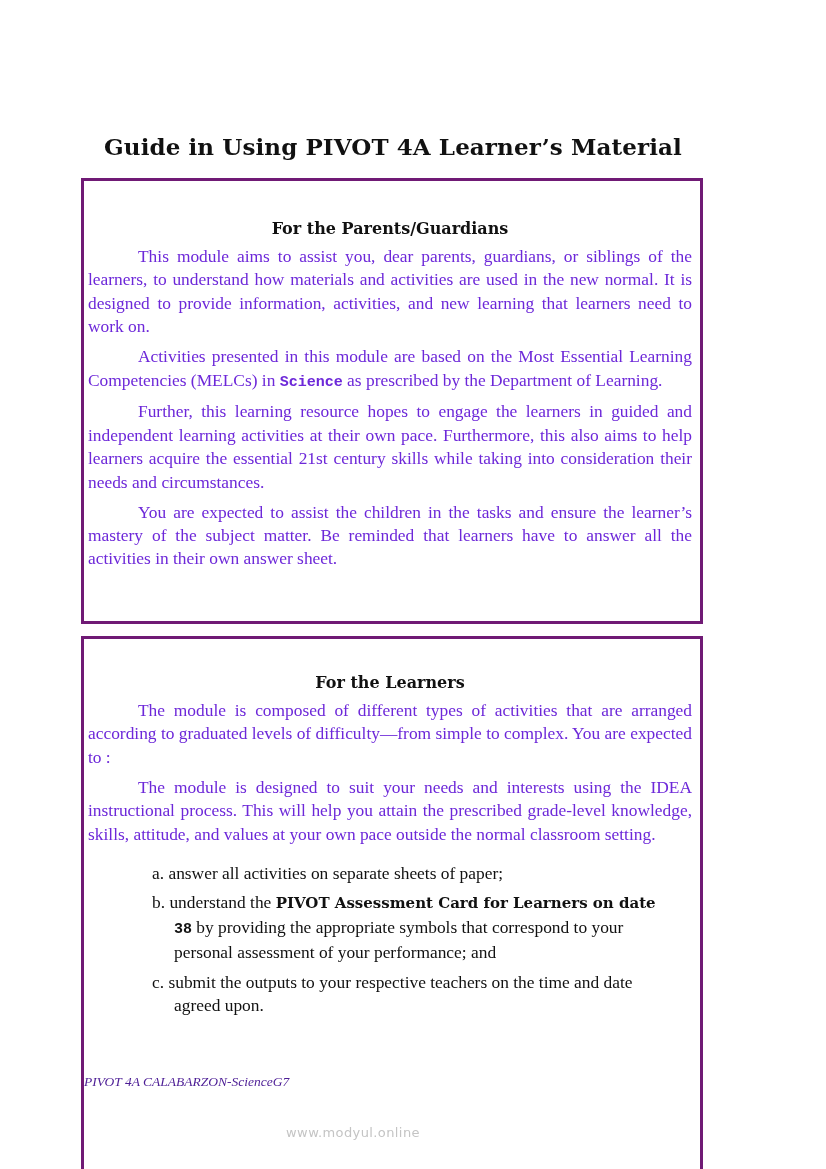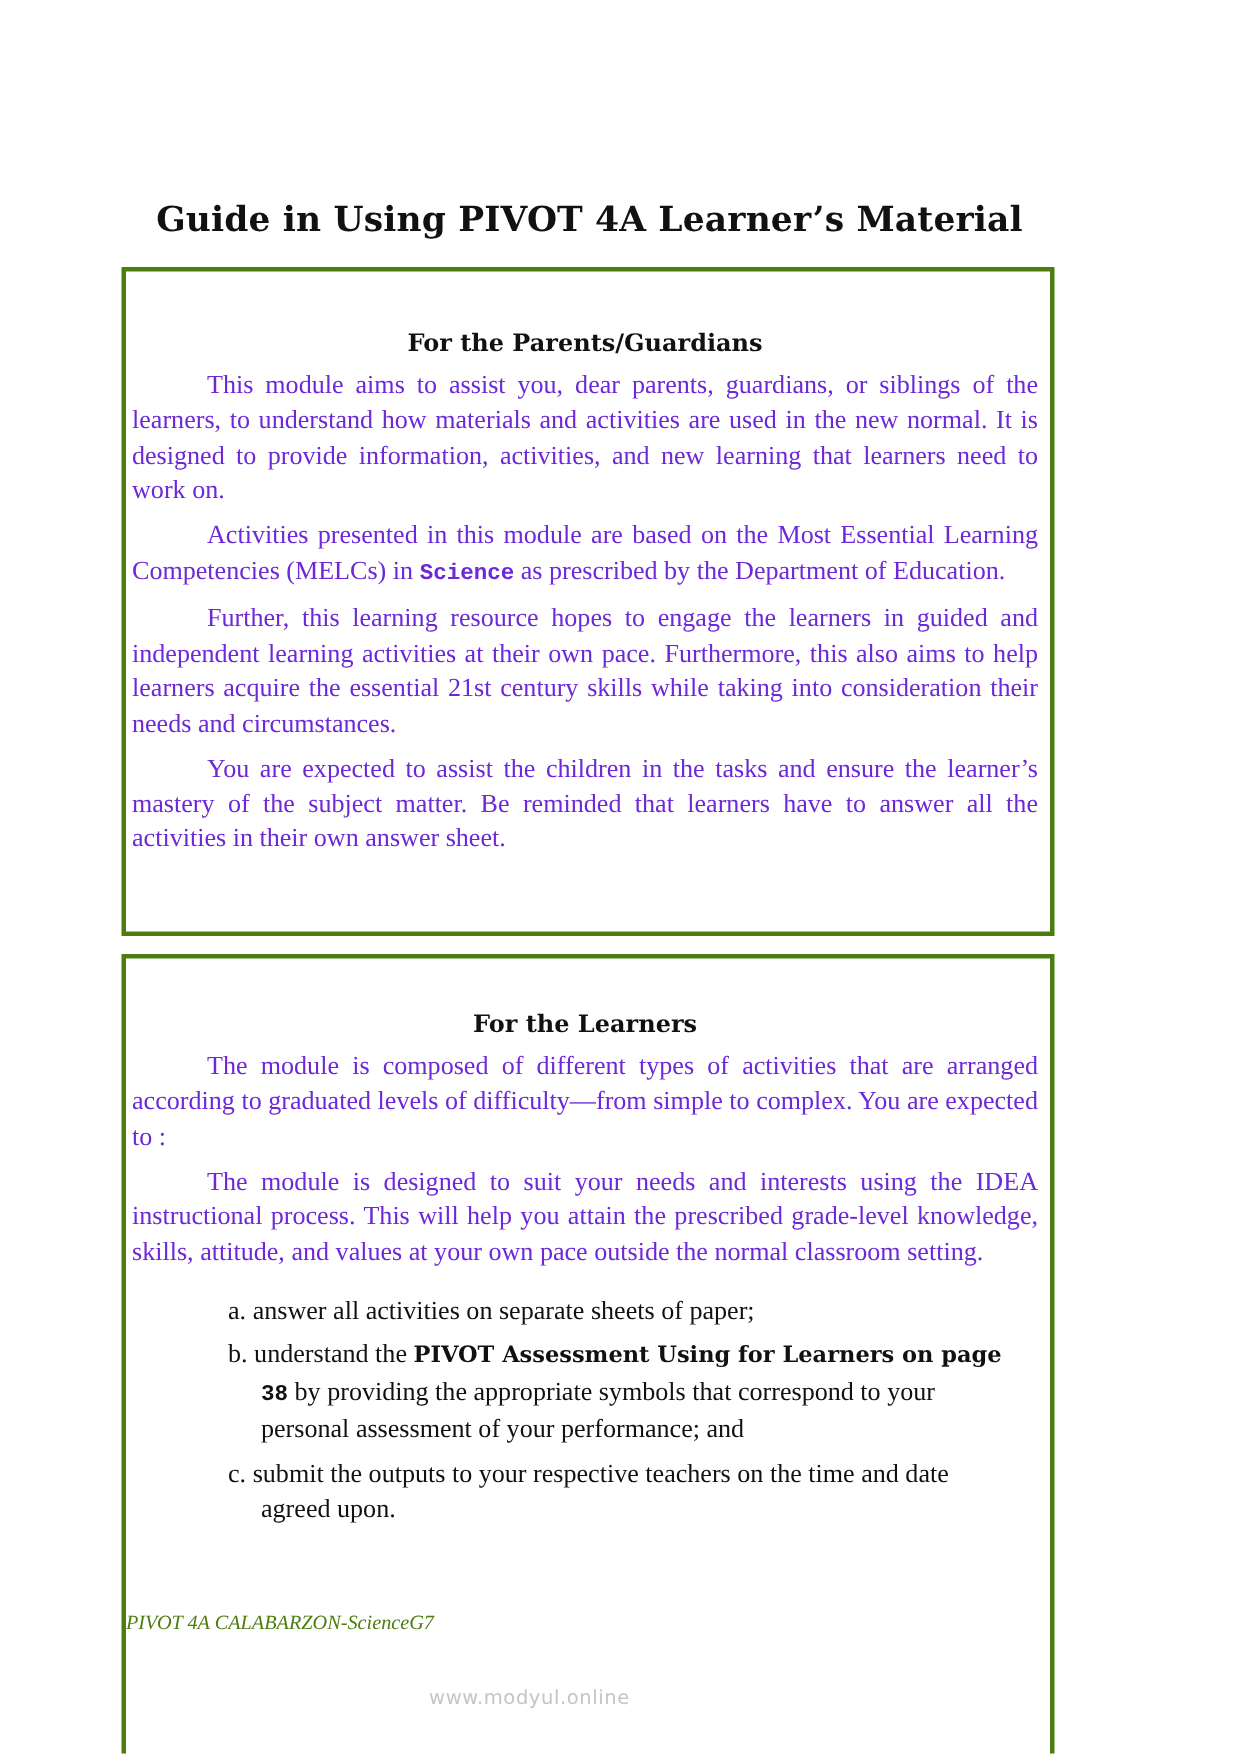--- a/index.html
+++ b/index.html
@@ -24,21 +24,21 @@
       font-family: "DejaVu Serif", serif;
       font-weight: bold;
       font-size: 23px;
       letter-spacing: 0.1px;
       color: #111;
     }
     .box {
       position: absolute;
       left: 81px;
       width: 622px;
-      border: 3px solid #4d7c0f;
+      border: 3px solid #701a75;
       box-sizing: border-box;
       padding: 0 8px 0 4px;
     }
     .box.parents {
       top: 178px;
       height: 446px;
     }
     .box.learners {
       top: 636px;
       height: 560px;
@@ -85,21 +85,21 @@
       text-indent: -22px;
       color: #111;
     }
     .footer-label {
       position: absolute;
       left: 84px;
       top: 1074px;
       font-family: "Liberation Serif", "DejaVu Serif", serif;
       font-style: italic;
       font-size: 13.5px;
-      color: #4d7c0f;
+      color: #4c1d95;
     }
     .watermark {
       position: absolute;
       left: 0;
       width: 706px;
       top: 1125px;
       text-align: center;
       font-family: "DejaVu Sans", sans-serif;
       font-size: 13px;
       color: #c4c4c4;
@@ -107,30 +107,30 @@
     }
   </style>
 </head>
 <body>
 
 <h1 class="page-title">Guide in Using PIVOT 4A Learner’s Material</h1>
 
 <section class="box parents">
   <h2 class="box-heading">For the Parents/Guardians</h2>
   <p class="para">This module aims to assist you, dear parents, guardians, or siblings of the learners, to understand how materials and activities are used in the new normal. It is designed to provide information, activities, and new learning that learners need to work on.</p>
-  <p class="para"><span>Activities presented in this module are based on the Most Essential  Learning Competencies (MELCs) in </span><b>Science</b><span> as prescribed by the Department of Education.</span></p>
+  <p class="para"><span>Activities presented in this module are based on the Most Essential  Learning Competencies (MELCs) in </span><b>Science</b><span> as prescribed by the Department of Learning.</span></p>
   <p class="para">Further, this learning resource hopes to engage the learners in guided and independent learning activities at their own pace. Furthermore, this also aims to help learners acquire the essential 21st century skills while taking into consideration their needs and circumstances.</p>
   <p class="para">You are expected to assist the children in the tasks and ensure the learner’s mastery of the subject matter. Be reminded that learners have to answer all the activities in their own answer sheet.</p>
 </section>
 
 <section class="box learners">
   <h2 class="box-heading">For the Learners</h2>
   <p class="para">The module is composed of different types of activities that are arranged according to graduated levels of difficulty—from simple to complex. You are expected to :</p>
   <p class="para">The module is designed to suit your needs and interests using the IDEA instructional process. This will help you attain the  prescribed grade-level knowledge, skills, attitude, and values at your own pace outside the normal classroom setting.</p>
   <ul class="list">
     <li class="item"><span>a.</span> <span>answer all activities on separate sheets of paper;</span></li>
-    <li class="item"><span>b.</span> <span>understand the </span><b class="serif-bold">PIVOT Assessment Using for Learners on page</b> <b>38</b><span> by providing the appropriate symbols that correspond to your personal assessment of your performance; and</span></li>
+    <li class="item"><span>b.</span> <span>understand the </span><b class="serif-bold">PIVOT Assessment Card for Learners on date</b> <b>38</b><span> by providing the appropriate symbols that correspond to your personal assessment of your performance; and</span></li>
     <li class="item"><span>c.</span> <span>submit the outputs to your respective teachers on the time and date agreed upon.</span></li>
   </ul>
 </section>
 
 <div class="footer-label">PIVOT 4A CALABARZON-ScienceG7</div>
 <div class="watermark">www.modyul.online</div>
 
 </body></html>

